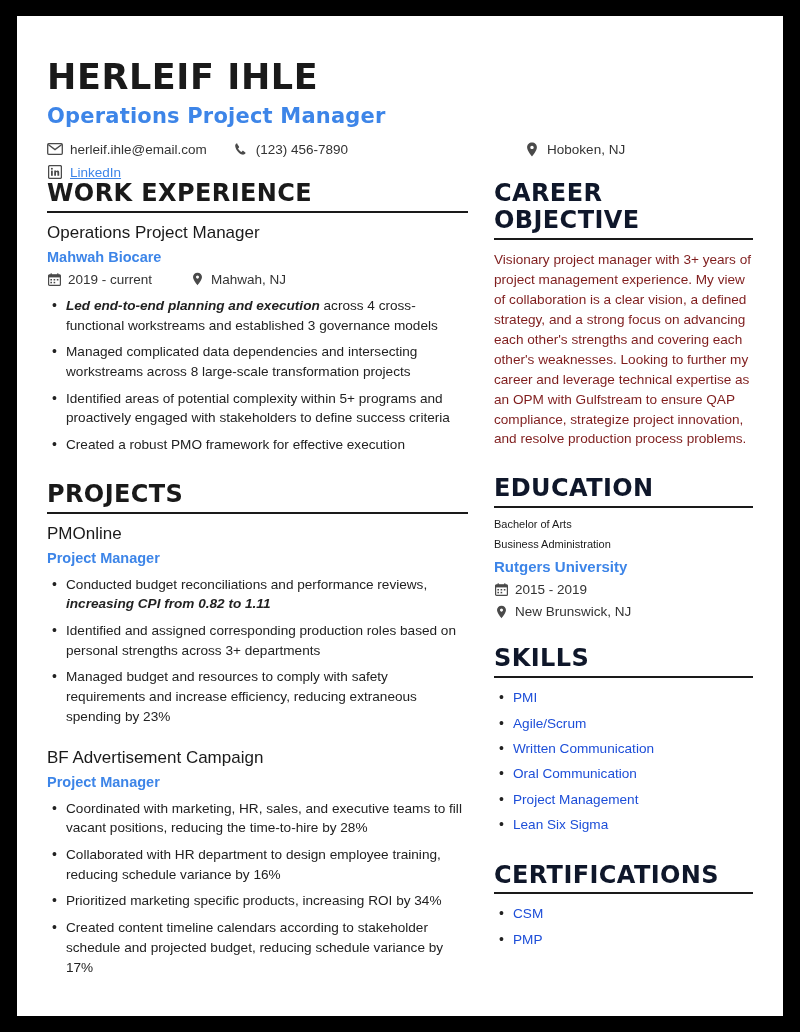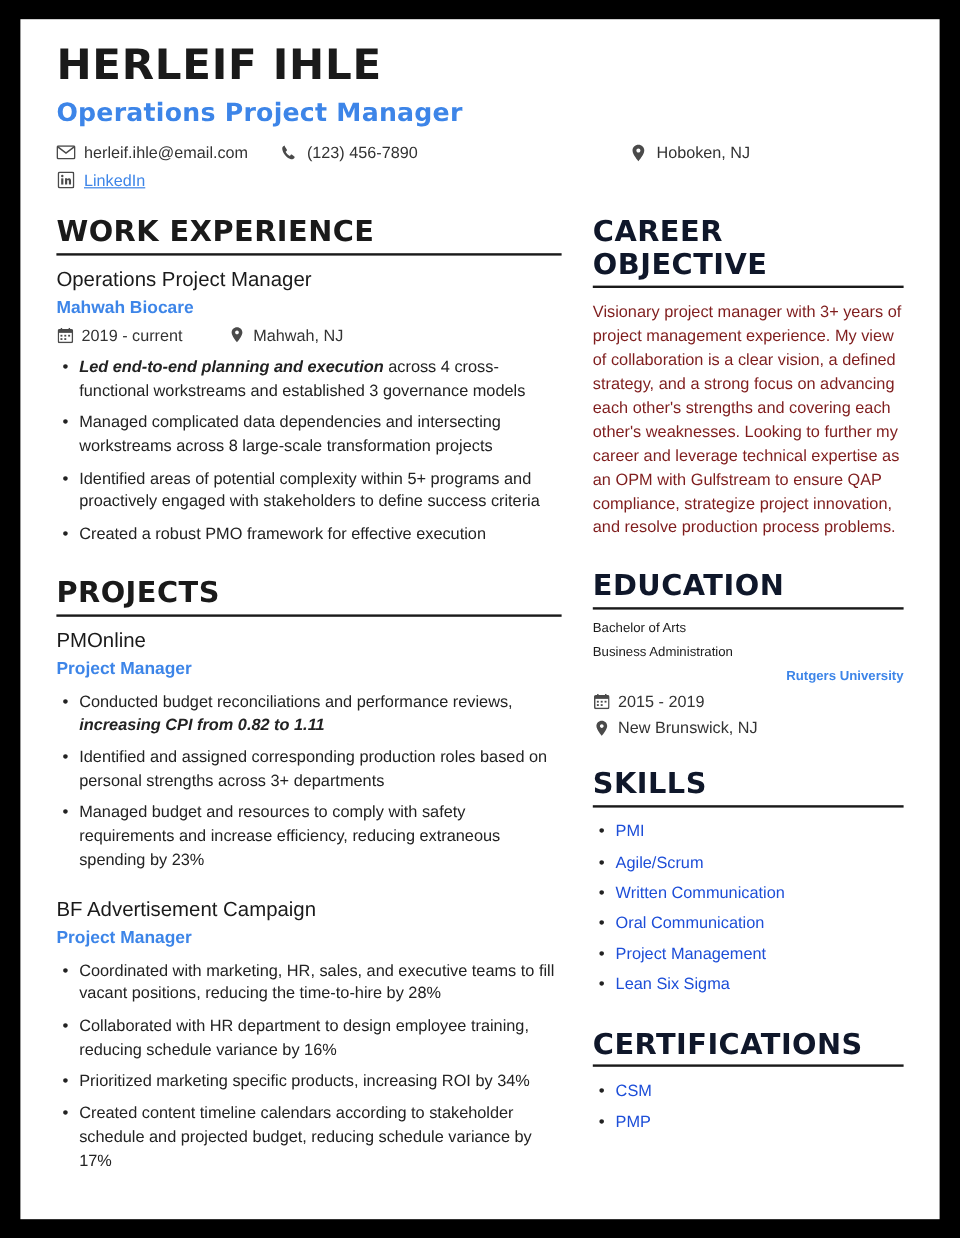--- a/index.html
+++ b/index.html
@@ -17,21 +17,21 @@
     position: absolute;
     left: 17px;
     top: 16px;
     width: 766px;
     height: 1000px;
     background: #ffffff;
     box-sizing: border-box;
     padding: 0;
   }
   .inner {
-    padding: 14px 30px 0 30px;
+    padding: 36px 30px 0 30px;
   }
   
   .name {
     font-size: 35px;
     font-weight: bold;
     letter-spacing: 0.6px;
     color: #1a1a1a;
     line-height: 1.0;
     margin: 8px 0 0 0;
     font-family: "DejaVu Sans", sans-serif;
@@ -72,21 +72,20 @@
     text-decoration: underline;
   }
   .contact-row.second {
     margin-top: 7px;
   }
   .spacer-loc { margin-left: 150px; }
 
   
   .columns {
     display: flex;
-    margin-top: 22px;
   }
   .col-left {
     width: 447px;
     flex: none;
     padding-right: 26px;
     box-sizing: border-box;
   }
   .col-right {
     width: 259px;
     flex: none;
@@ -182,25 +181,24 @@
     color: #7f1d1d;
     margin-top: 10px;
   }
   .edu-line {
     font-size: 11px;
     color: #1a1a1a;
     margin-top: 8px;
   }
   .edu-line.first { margin-top: 10px; }
   .edu-school {
-    font-size: 11px;
+    font-size: 15px;
     color: #3d85e8;
     font-weight: bold;
     margin-top: 8px;
-    text-align: right;
   }
   .sec-right-gap { margin-top: 26px; }
   ul.plain {
     margin: 10px 0 0 0;
     padding-left: 19px;
     list-style: none;
   }
   ul.plain li {
     position: relative;
     font-size: 13.6px;

